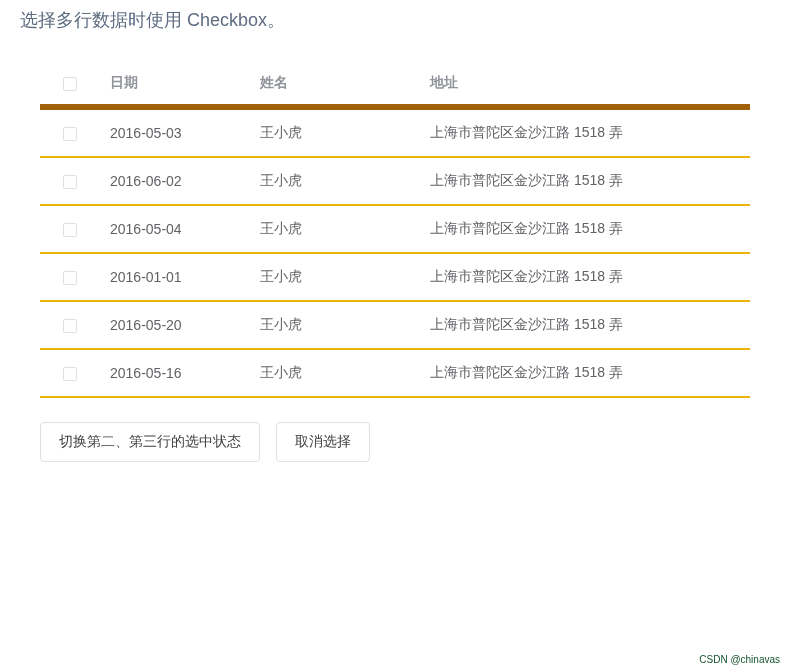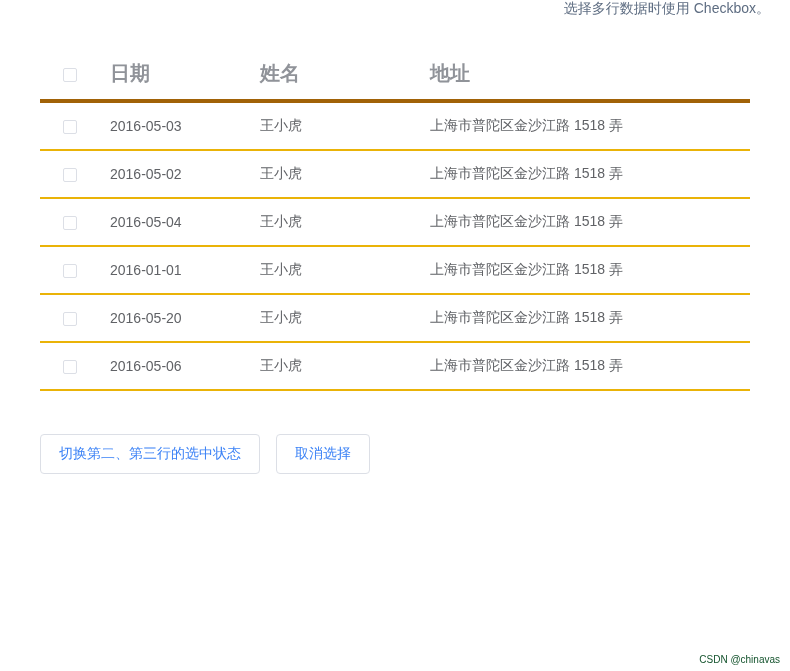--- a/index.html
+++ b/index.html
@@ -11,40 +11,39 @@
       font-family: "Helvetica Neue", Helvetica, "PingFang SC", "Hiragino Sans GB", "Microsoft YaHei", Arial, sans-serif;
       font-size: 14px;
       color: #606266;
       background: #fff;
       width: 790px;
       height: 671px;
       padding: 0;
     }
     .description {
       color: #5e6d82;
-      font-size: 14px;
-      padding: 0 20px 0 20px;
+      font-size: 18px;
+      padding: 8px 20px 0 20px;
       margin-bottom: 30px;
-      text-align: right;
     }
     .table-container {
       padding: 0 40px;
     }
     table {
       width: 100%;
       border-collapse: collapse;
       table-layout: fixed;
     }
     thead th {
       text-align: left;
       padding: 12px 10px;
       font-weight: 600;
       color: #909399;
-      border-bottom: 4px solid #a16207;
-      font-size: 20px;
+      border-bottom: 6px solid #a16207;
+      font-size: 14px;
     }
     tbody td {
       padding: 14px 10px;
       border-bottom: 2px solid #eab308;
       color: #606266;
       font-size: 14px;
     }
     .col-checkbox {
       width: 60px;
       text-align: center;
@@ -68,26 +67,25 @@
     .button-row {
       margin-top: 24px;
       padding: 0 40px;
     }
     .btn {
       display: inline-block;
       padding: 10px 18px;
       border: 1px solid #dcdfe6;
       border-radius: 4px;
       background: #fff;
-      color: #3b82f6;
+      color: #404040;
       font-size: 14px;
       cursor: pointer;
       margin-right: 12px;
       font-family: Liberation Serif, serif;
-      margin-top: 19px;
     }
     .watermark {
       position: fixed;
       bottom: 6px;
       right: 10px;
       font-size: 10px;
       color: #14532d;
       font-family: Arial, sans-serif;
     }
   </style>
@@ -116,21 +114,21 @@
     </thead>
     <tbody id="table-body">
         <tr>
           <td class="col-checkbox"><span class="checkbox"></span></td>
           <td>2016-05-03</td>
           <td>王小虎</td>
           <td>上海市普陀区金沙江路 1518 弄</td>
         </tr>
         <tr>
           <td class="col-checkbox"><span class="checkbox"></span></td>
-          <td>2016-05-02</td>
+          <td>2016-06-02</td>
           <td>王小虎</td>
           <td>上海市普陀区金沙江路 1518 弄</td>
         </tr>
         <tr>
           <td class="col-checkbox"><span class="checkbox"></span></td>
           <td>2016-05-04</td>
           <td>王小虎</td>
           <td>上海市普陀区金沙江路 1518 弄</td>
         </tr>
         <tr>
@@ -140,21 +138,21 @@
           <td>上海市普陀区金沙江路 1518 弄</td>
         </tr>
         <tr>
           <td class="col-checkbox"><span class="checkbox"></span></td>
           <td>2016-05-20</td>
           <td>王小虎</td>
           <td>上海市普陀区金沙江路 1518 弄</td>
         </tr>
         <tr>
           <td class="col-checkbox"><span class="checkbox"></span></td>
-          <td>2016-05-06</td>
+          <td>2016-05-16</td>
           <td>王小虎</td>
           <td>上海市普陀区金沙江路 1518 弄</td>
         </tr>
       </tbody>
   </table>
 </div>
 
 <div class="button-row">
   <button class="btn">切换第二、第三行的选中状态</button>
   <button class="btn">取消选择</button>

